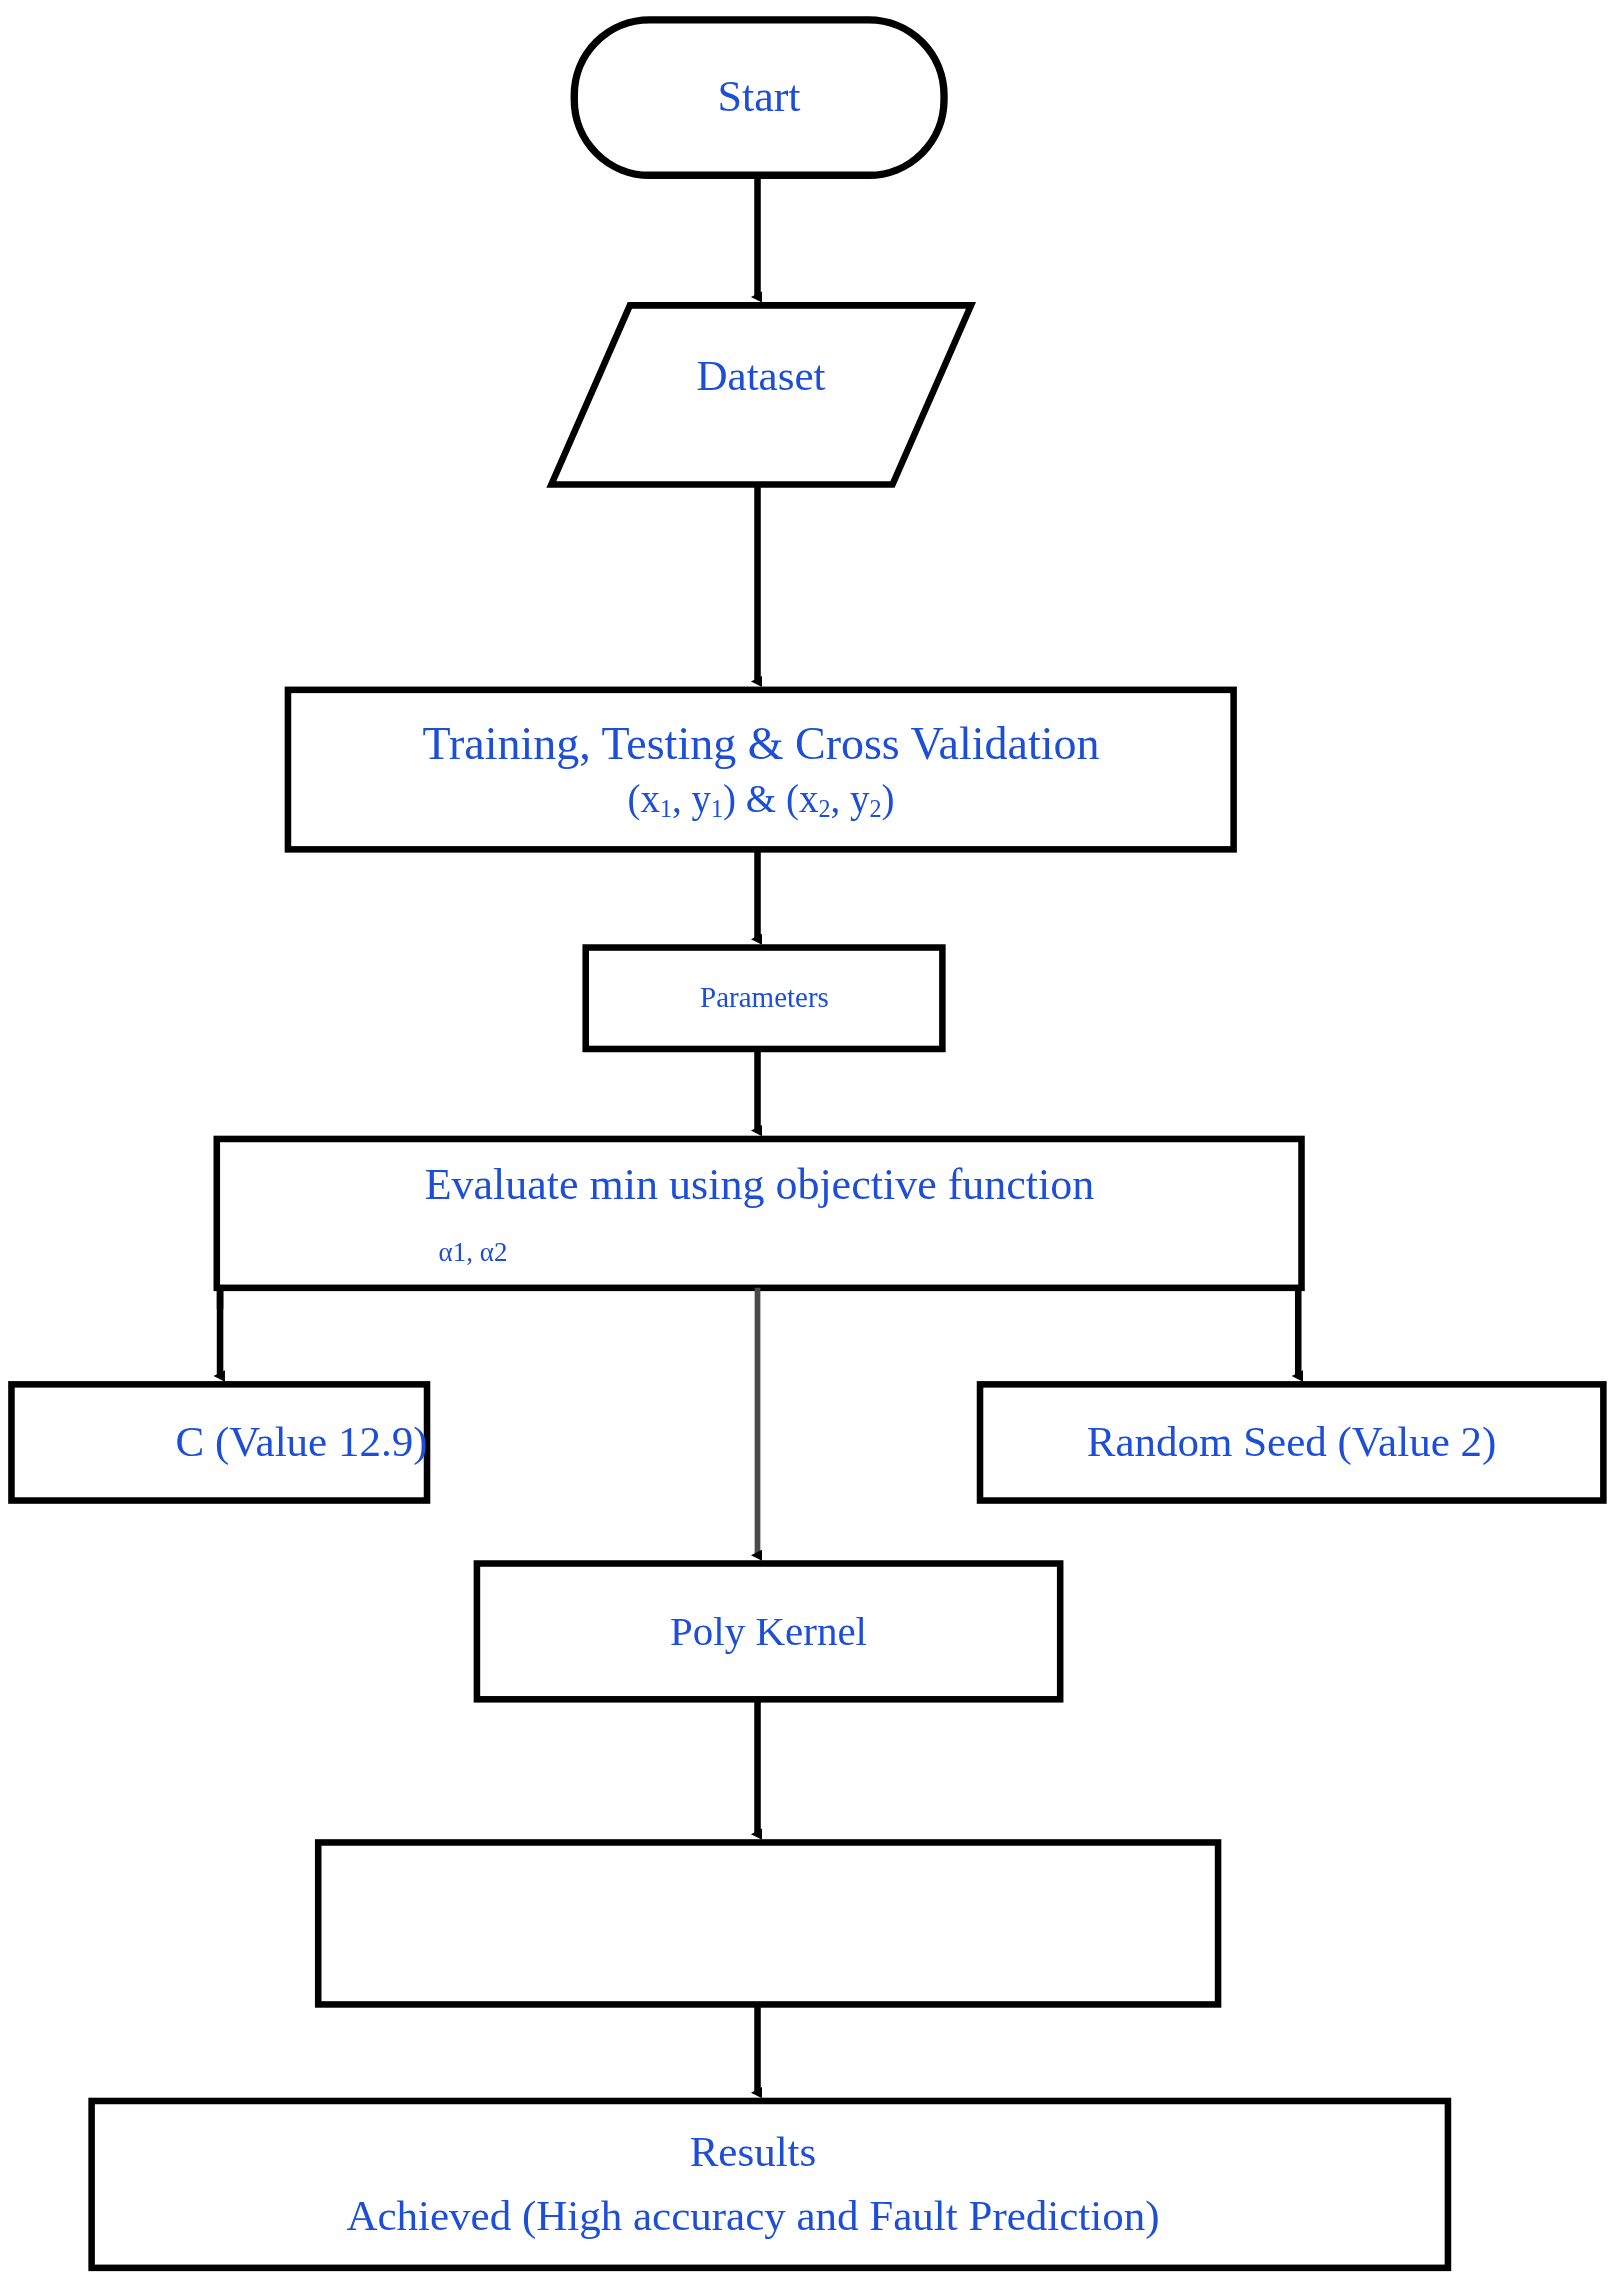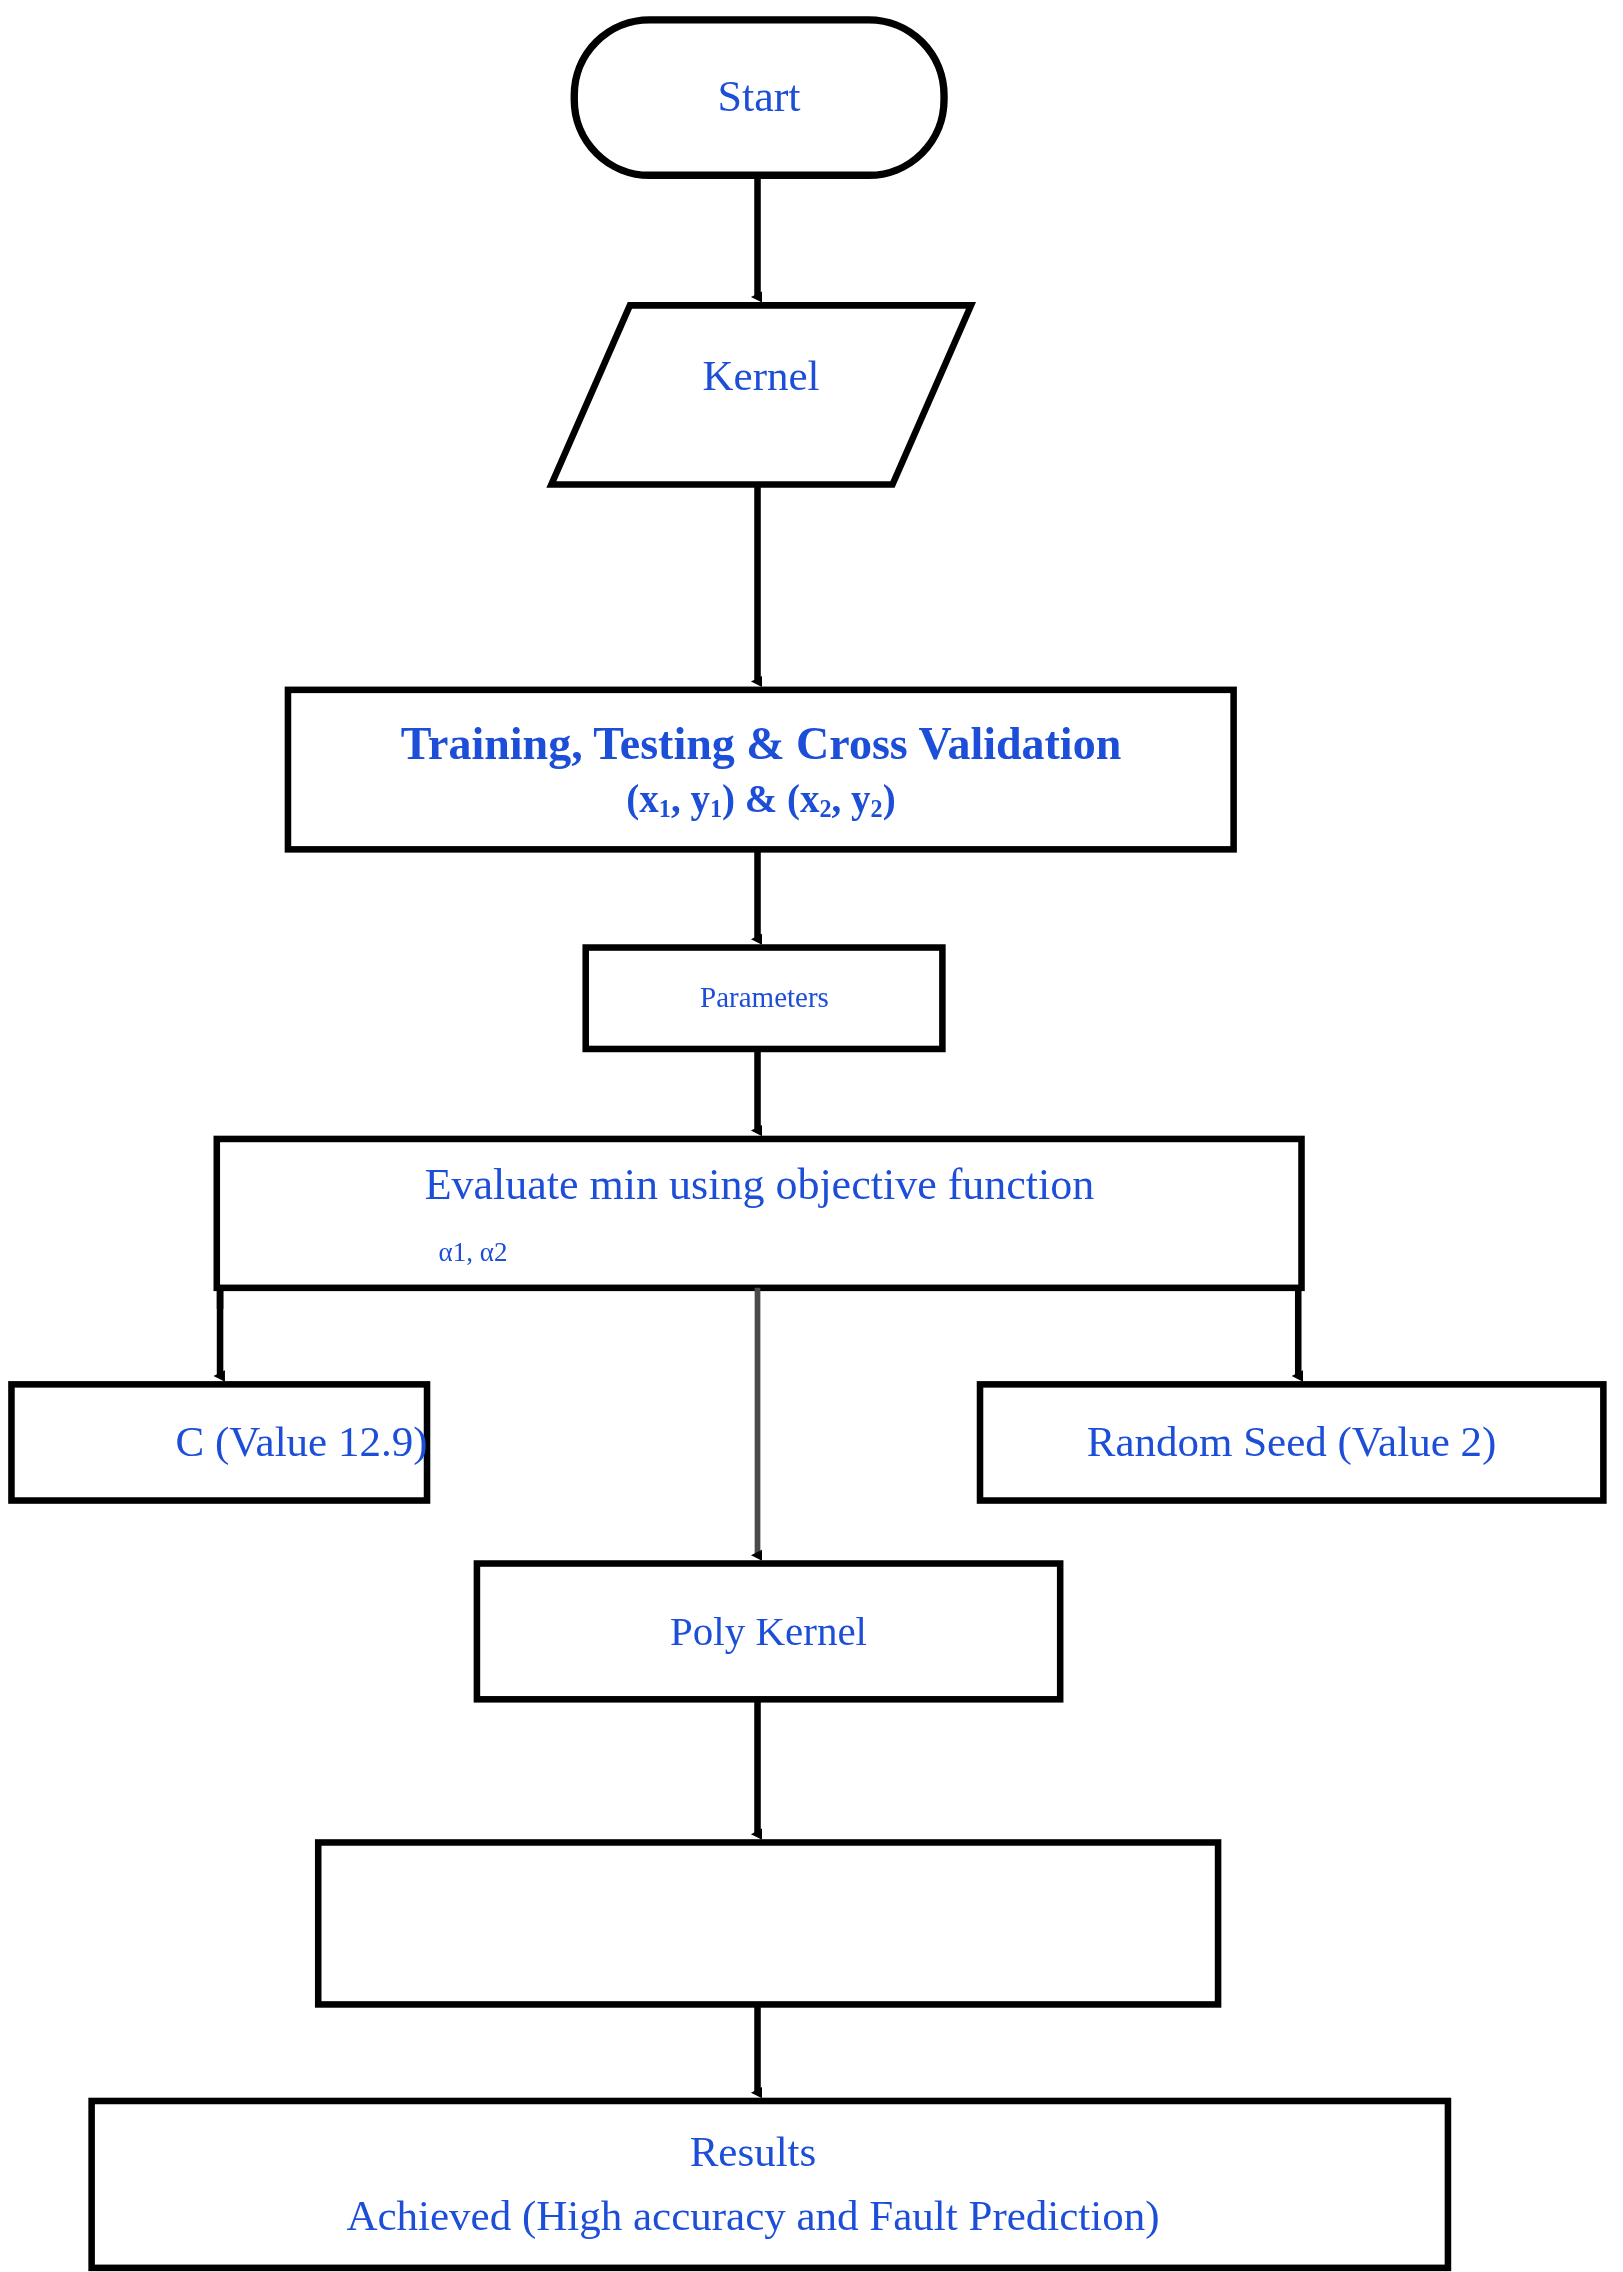--- a/index.html
+++ b/index.html
@@ -36,21 +36,21 @@
     color: #1d4ed8;
     pointer-events: none;
     white-space: nowrap;
   }
   .line-1 { display: block; }
   .line-2 { display: block; }
 
   
   .t-start      { font-size: 44px; }
   .t-dataset    { font-size: 43px; }
-  .t-training   { font-size: 46px; font-weight: bold; }
+  .t-training   { font-size: 46px; }
   .t-training .line-2 { font-size: 39px; margin-top: 4.9px; }
   .t-parameters { font-size: 29px; }
   .t-objective  { font-size: 44px; }
   .t-objective .line-2 { font-size: 27px; margin-top: 26px; }
   .t-cvalue     { font-size: 43px; }
   .t-seed       { font-size: 43px; }
   .t-poly       { font-size: 41px; }
   .t-poly .line-2 { font-size: 43px; margin-top: 6.5px; }
   .t-exponent   { font-size: 43px; }
   .t-exponent .line-2 { font-size: 28px; margin-top: 9.8px; }
@@ -113,21 +113,21 @@
     <line x1="926" y1="2077" x2="926" y2="2242" stroke="#000000" stroke-width="8" marker-end="url(#arrowhead)"></line>
 
     <line x1="926" y1="2450" x2="926" y2="2558" stroke="#000000" stroke-width="8" marker-end="url(#arrowhead)"></line>
   </svg>
 
   <div class="node-label t-start" style="left:574px; top:19.6px; width:370px; height:155px;">
     <span class="line-1">Start</span>
   </div>
 
   <div class="node-label t-dataset" style="left:573px; top:327px; width:376px; height:98px;">
-    <span class="line-1">Kernel</span>
+    <span class="line-1">Dataset</span>
   </div>
 
   <div class="node-label t-training" style="left:288px; top:690px; width:946px; height:160px;">
     <span class="line-1">Training, Testing &amp; Cross Validation</span>
     <span class="line-2"><span>(x</span><sub>1</sub><span>, y</span><sub>1</sub><span>) &amp; (x</span><sub>2</sub><span>, y</span><sub>2</sub><span>)</span></span>
   </div>
 
   <div class="node-label t-parameters" style="left:586px; top:947px; width:357px; height:101px;">
     <span class="line-1">Parameters</span>
   </div>

